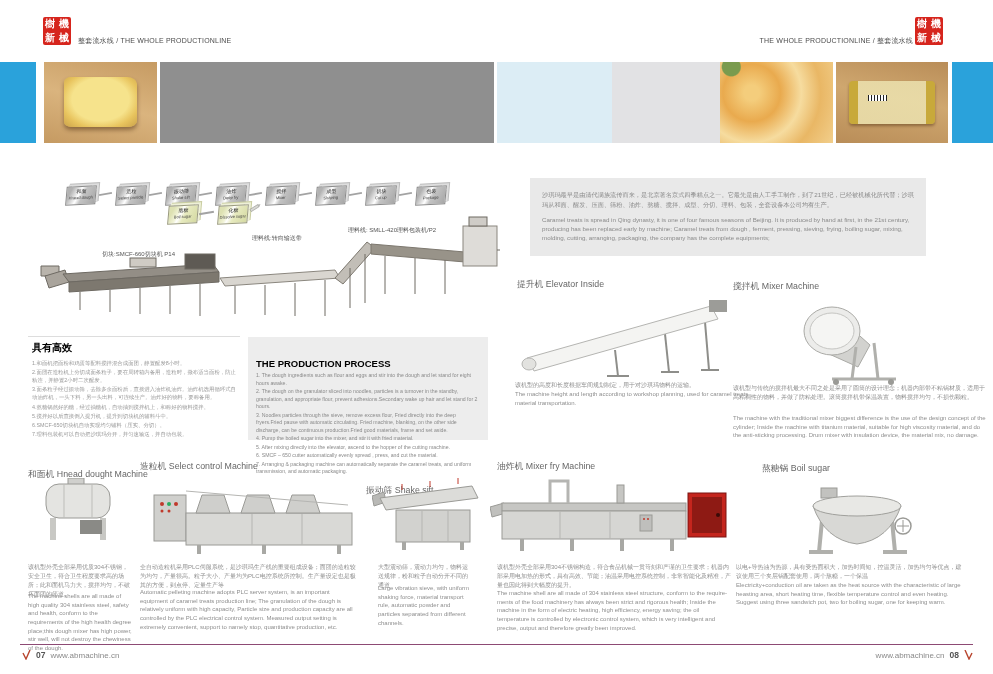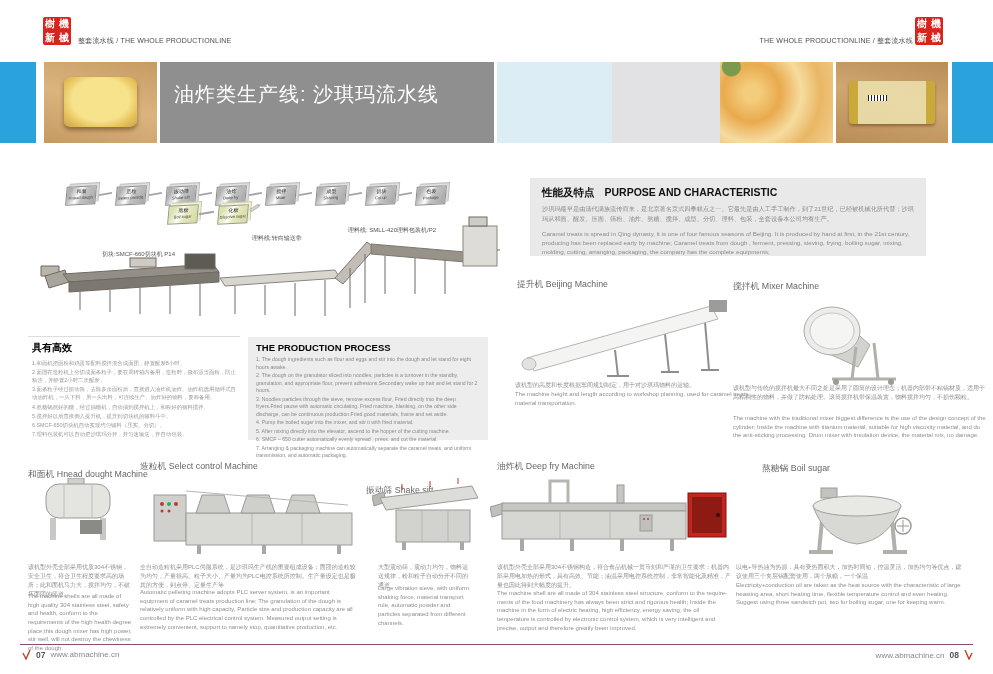--- a/index.html
+++ b/index.html
@@ -58,29 +58,29 @@
   
   .m-head{position:absolute;font-size:8.8px;color:#666;white-space:nowrap;}
   .cn-desc{position:absolute;font-size:6px;line-height:1.5;color:#8f8f8f;}
   .en-desc{position:absolute;font-size:6px;line-height:1.45;color:#8f8f8f;}
 
   
   .proc-zh{left:28px;top:336px;width:212px;border-top:1px solid #ddd;padding-top:4px;}
   .proc-zh h3{margin:0 0 4px 4px;font-size:10px;color:#000;}
   .proc-zh .item{font-size:5.4px;line-height:1.5;color:#999;margin:0 0 1px 4px;}
   .proc-en{left:248px;top:337px;width:240px;height:103px;background:#ededed;
-           box-sizing:border-box;padding:5px 8px;}
+           box-sizing:border-box;padding:21px 8px;}
   .proc-en h3{margin:0 0 3px 0;font-size:9.5px;color:#000;}
   .proc-en .item{font-size:5.2px;line-height:1.45;color:#8a8a8a;margin:0 0 1px 0;}
 
   
   .f-line{left:20px;top:644px;width:953px;height:1px;background:#8d4a74;}
   .f-url{font-size:8px;color:#8a8a8a;}
   .f-page{font-size:8.5px;font-weight:bold;color:#555;}
-  .footer-left{left:22px;top:650px;display:flex;gap:5px;}
+  .footer-left{left:22px;top:650px;display:flex;align-items:center;gap:5px;}
   .footer-right{right:20px;top:650px;display:flex;align-items:center;gap:5px;}
 
   svg{display:block;}
 </style>
 </head>
 <body>
 
 <div class="page">
 
   <div class="abs seal" style="left:43px;top:17px;">
@@ -96,21 +96,20 @@
     <span>機</span>
     <span>新</span>
     <span>械</span>
   </div>
 
   <div class="abs bar-blue" style="left:0;top:62px;width:36px;height:81px;"></div>
   <div class="abs photo photo1" style="left:44px;top:62px;width:113px;height:81px;">
       <div class="blob"></div>
     </div>
   <div class="abs gray-banner" style="left:160px;top:62px;width:334px;height:81px;">
-    <div class="b-title-zh">油炸类生产线: 沙琪玛流水线</div>
   </div>
   <div class="abs panel-lb" style="left:497px;top:62px;width:115px;height:81px;"></div>
   <div class="abs panel-lg" style="left:612px;top:62px;width:108px;height:81px;"></div>
   <div class="abs photo photo2" style="left:720px;top:62px;width:113px;height:81px;"></div>
   <div class="abs photo photo3" style="left:836px;top:62px;width:112px;height:81px;">
     <div class="pack">
         <div class="barcode"></div>
       </div>
   </div>
   <div class="abs bar-blue" style="left:952px;top:62px;width:41px;height:81px;"></div>
@@ -203,27 +202,26 @@
         <rect x="434" y="9" width="18" height="9" fill="#cfccc7"></rect>
         <line x1="462" y1="42" x2="465" y2="42"></line>
       </g>
     </svg>
   </div>
   <div class="line-label" style="left:102px;top:250px;">切块:SMCF-660切块机 P14</div>
   <div class="line-label" style="left:252px;top:234px;">理料线:转向输送带</div>
   <div class="line-label" style="left:348px;top:226px;">理料线: SMLL-420理料包装机/P2</div>
 
   <div class="abs purpose">
-    <h2><span>性能及特点</span><span class="en">PURPOSE AND CHARACTERISTIC</span></h2>
     <div class="p-zh">沙琪玛最早是由清代满族流传而来，是北京著名京式四季糕点之一。它最先是由人工手工制作，到了21世纪，已经被机械化所代替；沙琪玛从和面、醒发、压面、筛粉、油炸、熬糖、搅拌、成型、分切、理料、包装，全套设备本公司均有生产。</div>
     <div class="p-en">Caramel treats is spread in Qing dynasty, it is one of four famous seasons of Beijing. It is produced by hand at first, in the 21st century, producing has been replaced early by machine; Caramel treats from dough , ferment, pressing, sieving, frying, boiling sugar, mixing, molding, cutting, arranging, packaging, the company has the complete equipments;</div>
   </div>
 
   <div class="m-head" style="left:517px;top:279px;">
-    <span>提升机</span> <span>Beijing Machine</span>
+    <span>提升机</span> <span>Elevator Inside</span>
   </div>
   <div class="abs" style="left:515px;top:292px;">
     <svg width="235" height="88" viewBox="0 0 235 88">
       <g stroke="#8e8e8a" stroke-width="2" fill="none">
         <line x1="150" y1="42" x2="154" y2="80"></line>
           <line x1="100" y1="58" x2="103" y2="84"></line>
         <line x1="190" y1="30" x2="194" y2="78"></line>
         <line x1="92" y1="84" x2="114" y2="84"></line>
           <line x1="146" y1="80" x2="164" y2="80"></line>
           <line x1="186" y1="78" x2="204" y2="78"></line>
@@ -335,21 +333,21 @@
       <line x1="50" y1="32" x2="50" y2="64" stroke="#b5b5b2"></line>
         <line x1="76" y1="32" x2="76" y2="64" stroke="#b5b5b2"></line>
       <rect x="30" y="64" width="4" height="8" fill="#a8a8a4"></rect>
         <rect x="88" y="64" width="4" height="8" fill="#a8a8a4"></rect>
     </svg>
   </div>
   <div class="cn-desc" style="left:378px;top:563px;width:92px;">大型震动筛，震动力均匀，物料运送规律，粉和粒子自动分开不同的通道</div>
   <div class="en-desc" style="left:378px;top:584px;width:92px;">Large vibration sieve, with uniform shaking force, material transport rule, automatic powder and particles separated from different channels.</div>
 
   <div class="m-head" style="left:497px;top:461px;">
-    <span>油炸机</span> <span>Deep fry Machine</span>
+    <span>油炸机</span> <span>Mixer fry Machine</span>
   </div>
   <div class="abs" style="left:490px;top:473px;">
     <svg width="248" height="84" viewBox="0 0 248 84">
       <polygon points="0,34 14,30 16,40 2,44" fill="#c0c0bd" stroke="#9a9a96"></polygon>
       <rect x="12" y="30" width="184" height="8" fill="#c6c6c3" stroke="#9a9a96"></rect>
       <rect x="12" y="38" width="184" height="28" fill="#d6d6d3" stroke="#9a9a96"></rect>
       <line x1="70" y1="38" x2="70" y2="66" stroke="#b5b5b2"></line>
         <line x1="120" y1="38" x2="120" y2="66" stroke="#b5b5b2"></line>
       <path d="M60 30 L60 8 L78 8 L78 30" fill="none" stroke="#b5b5b2" stroke-width="3"></path>
       <rect x="127" y="12" width="7" height="18" fill="#c6c6c3" stroke="#9a9a96"></rect>

